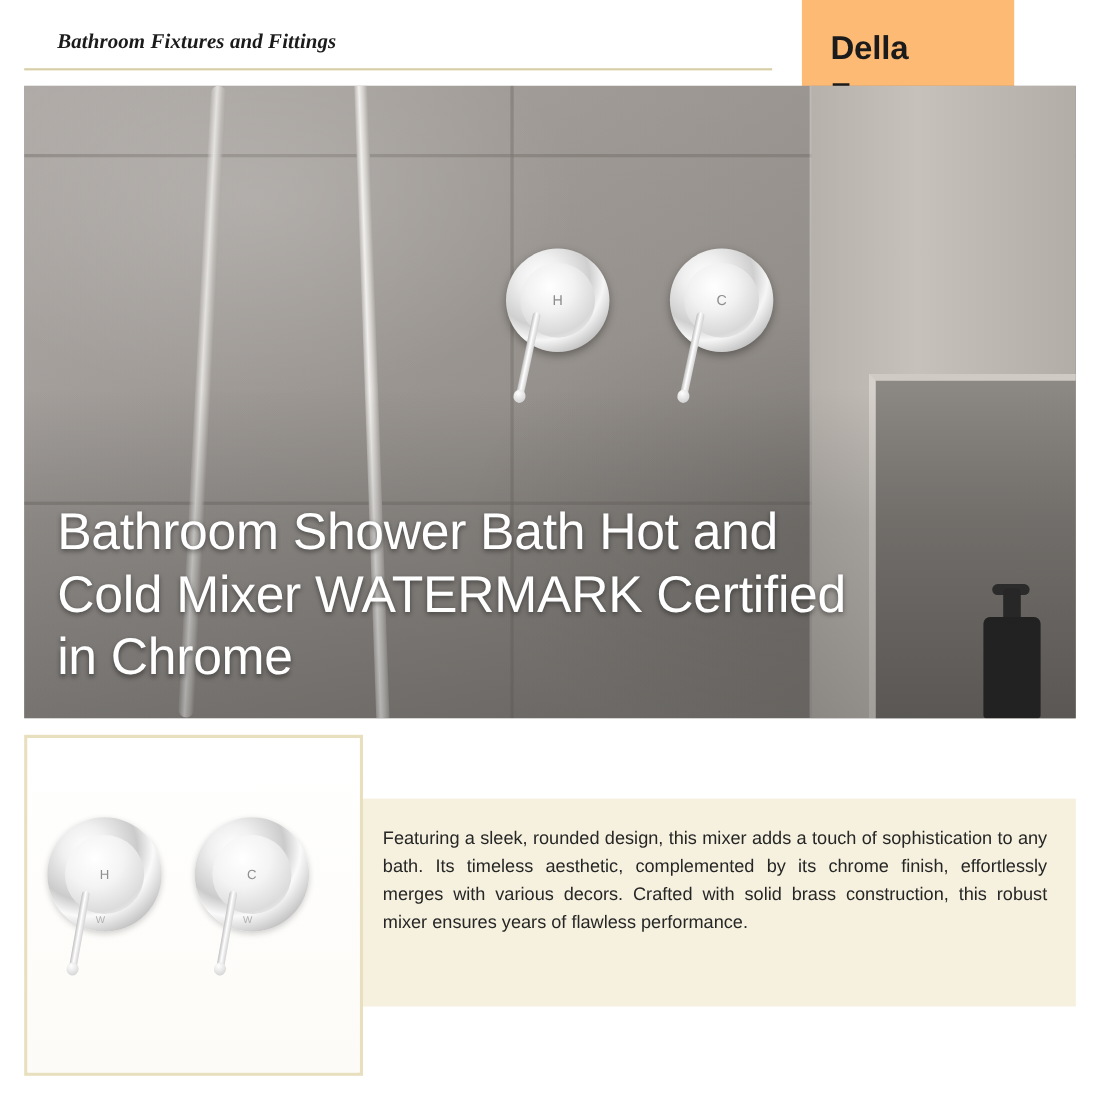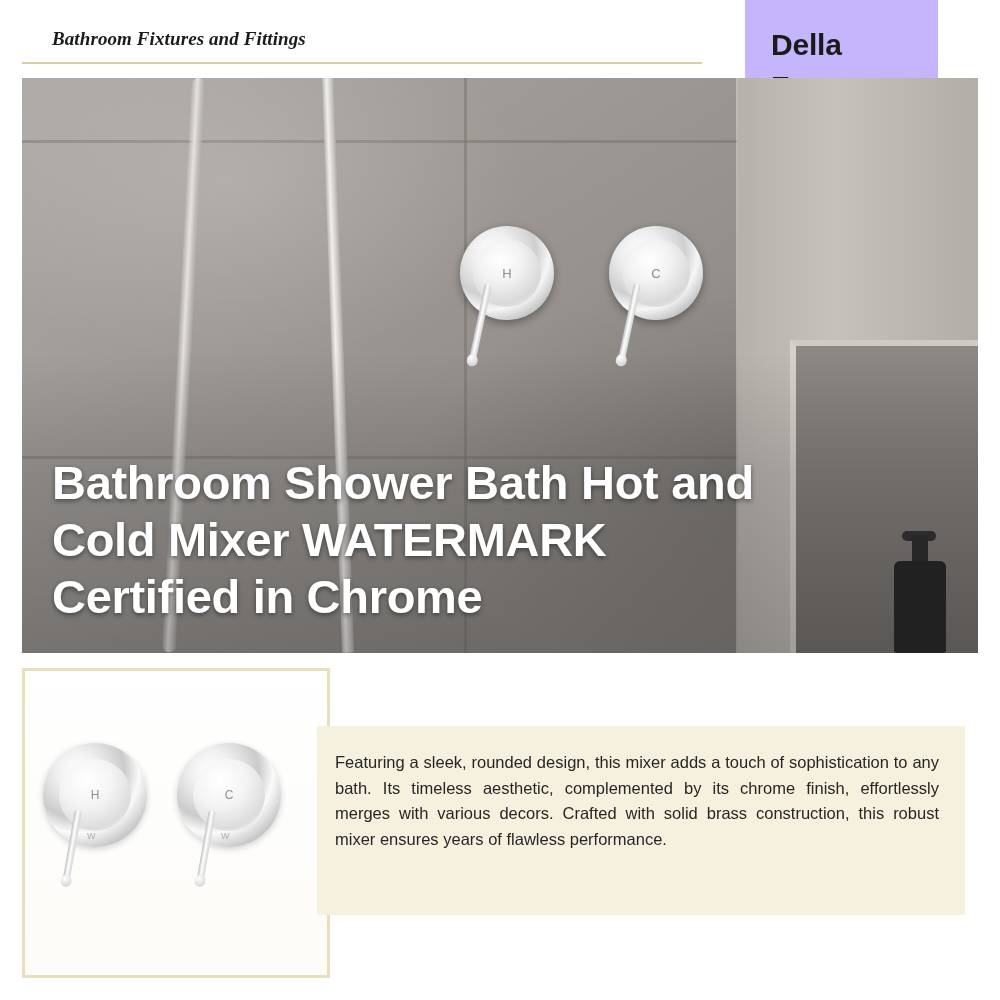--- a/index.html
+++ b/index.html
@@ -34,25 +34,25 @@
     left: 22px;
     top: 62px;
     width: 680px;
     height: 2px;
     background: #d8cfa8;
   }
 
   
   .brand-box {
     position: absolute;
-    right: 62px;
+    right: 78px;
     top: 0;
     width: 193px;
     height: 145px;
-    background: #c4b5fd;
+    background: #fdba74;
     box-sizing: border-box;
     padding: 24px 0 0 26px;
   }
   .brand-line {
     font-family: "Liberation Sans", sans-serif;
     font-weight: bold;
     font-size: 30px;
     line-height: 42px;
     color: #1b1b1b;
     letter-spacing: -.2px;
@@ -225,21 +225,21 @@
     left: 0; right: 0; bottom: 0;
     height: 300px;
     background: linear-gradient(180deg, rgba(40,40,40,0) 0%, rgba(45,45,45,.18) 40%, rgba(40,40,40,.30) 100%);
   }
   .hero-title {
     position: absolute;
     left: 30px;
     bottom: 28px;
     width: 720px;
     font-family: "Liberation Sans", sans-serif;
-    font-weight: bold;
+    font-weight: normal;
     font-size: 47px;
     line-height: 57px;
     color: #ffffff;
     text-shadow: 0 2px 5px rgba(0,0,0,.45);
     letter-spacing: -.3px;
   }
 
   
   .thumb-box {
     position: absolute;
@@ -307,21 +307,21 @@
   }
   .wm-mark {
     position: absolute;
     font-size: 9px;
     color: #b0b0b0;
     letter-spacing: .5px;
   }
 
   .desc-box {
     position: absolute;
-    left: 317px;
+    left: 330px;
     top: 726px;
     width: 648px;
     height: 189px;
     background: #f6f1de;
     box-sizing: border-box;
     padding: 24px 26px 0 18px;
   }
   .desc-text {
     font-family: "Liberation Sans", sans-serif;
     font-size: 16.5px;

